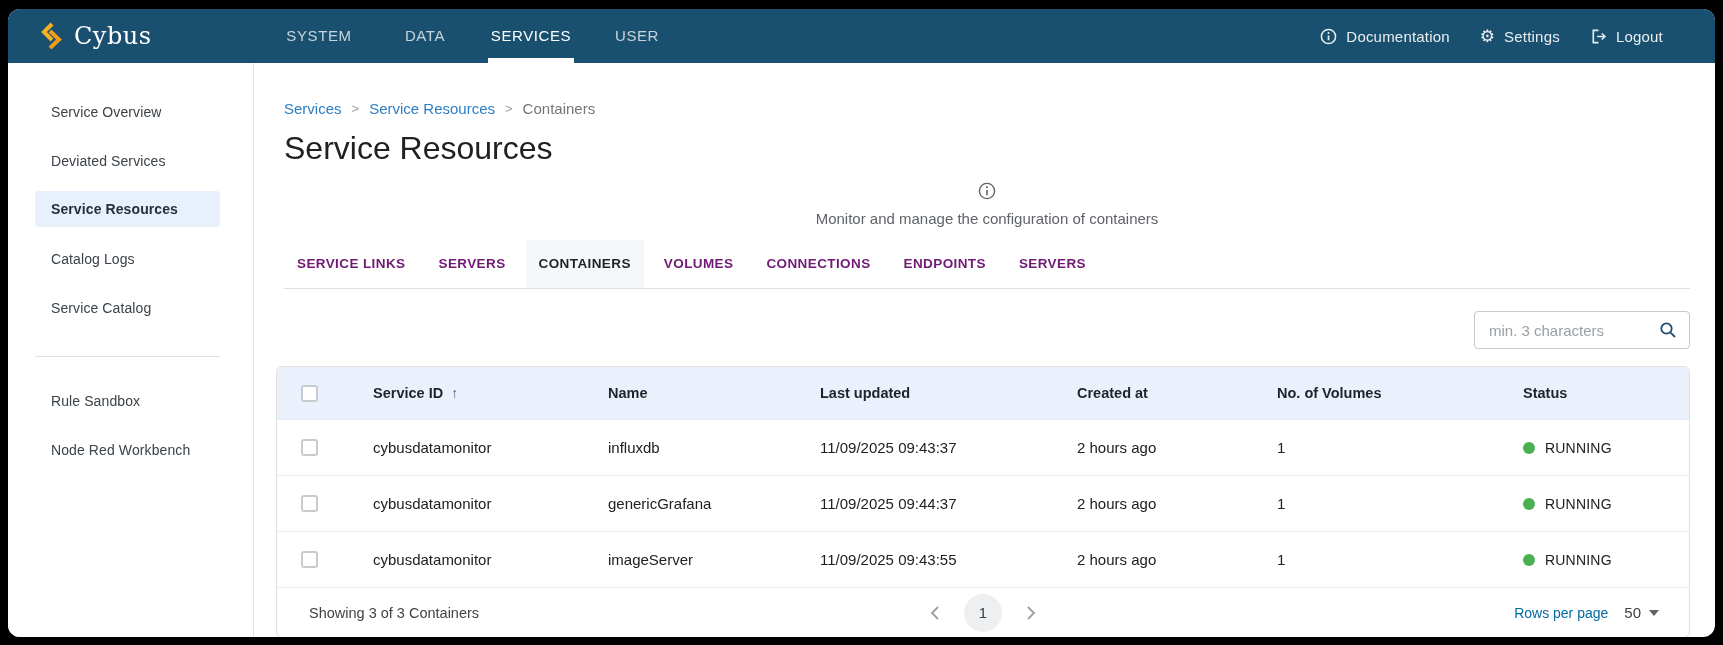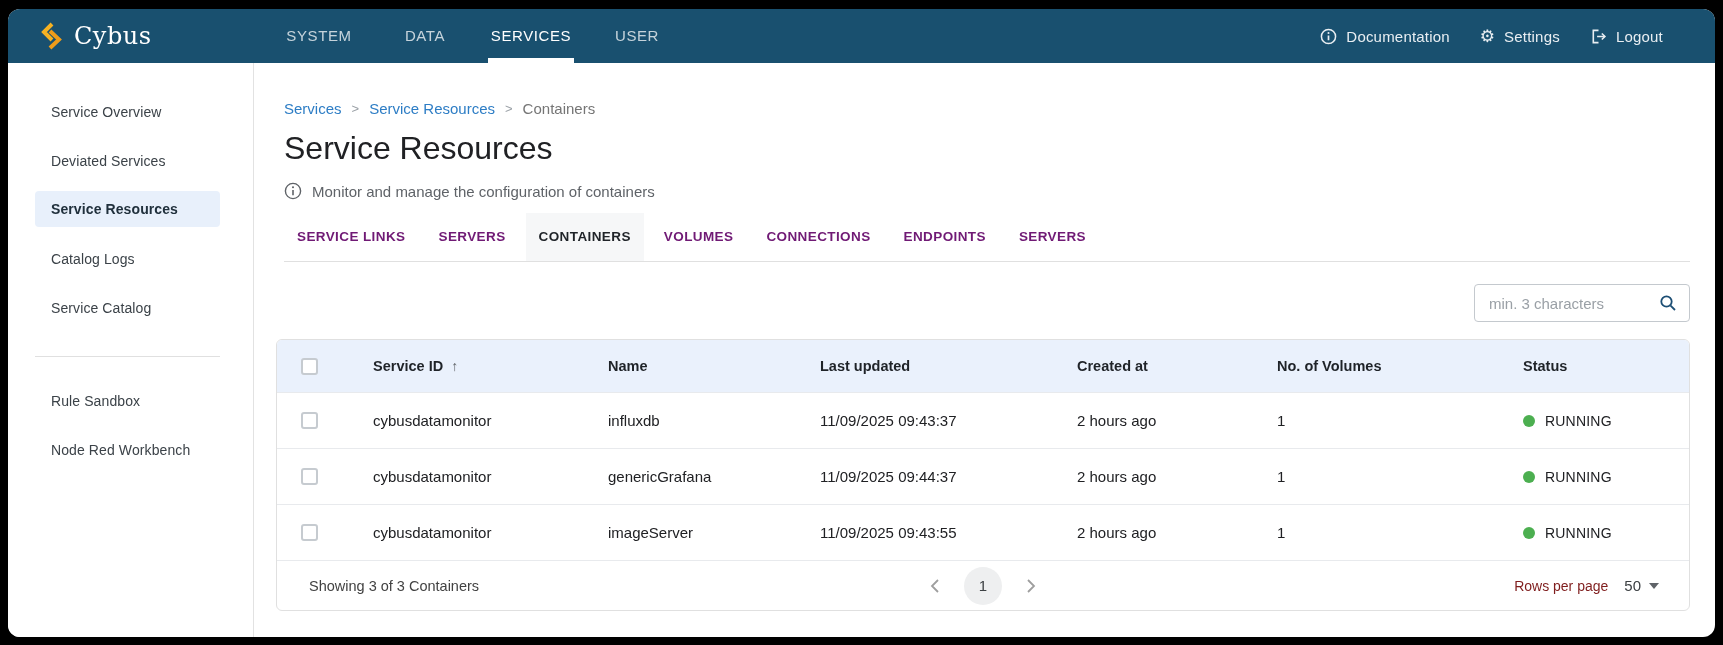--- a/index.html
+++ b/index.html
@@ -65,21 +65,21 @@
   .main { flex: 1; padding: 0 25px 0 22px; position: relative; overflow: hidden; }
   .indent { margin-left: 8px; }
 
   .breadcrumb { margin-top: 37px; display: flex; align-items: center; gap: 10px; font-size: 15px; }
   .crumb-link { color: #2D7DC5; cursor: pointer; }
   .crumb-sep { color: #9AA0A6; font-size: 13px; }
   .crumb-current { color: #757575; }
 
   .page-title { margin-top: 13px; font-size: 32px; font-weight: 400; color: #202124; }
 
-  .subtitle { margin-top: 15px; display: flex; align-items: center; gap: 10px; color: #5F6368; font-size: 15px; }
+  .subtitle { margin-top: 15px; display: flex; align-items: center; gap: 10px; color: #5F6368; font-size: 15px; flex-direction: column; }
 
   .tabs { margin-top: 13px; display: flex; border-bottom: 1px solid #E0E0E0; }
   .tab {
     padding: 0 13px; height: 48px; line-height: 48px; font-size: 13.5px;
     font-weight: bold; letter-spacing: 0.4px; color: #701a75; cursor: pointer;
     white-space: nowrap; margin-right: 7px;
   }
   .tab.active { color: #1F2328; background: #F6F7F8; }
 
   .search-row { position: relative; height: 77px; }
@@ -118,21 +118,21 @@
     position: absolute; left: 50%; transform: translateX(-50%);
     display: flex; align-items: center; gap: 20px;
   }
   .page-chevron { display: flex; cursor: pointer; padding: 4px; }
   .page-circle {
     width: 38px; height: 38px; border-radius: 50%; background: #EEEFF0;
     display: flex; align-items: center; justify-content: center;
     font-size: 15px; color: #3C4043; cursor: pointer;
   }
   .rpp { margin-left: auto; display: flex; align-items: center; padding-right: 30px; }
-  .rpp-label { font-size: 14px; color: #7f1d1d; }
+  .rpp-label { font-size: 14px; color: #0369a1; }
   .rpp-value { font-size: 15px; color: #3C4043; margin-left: 16px; cursor: pointer; }
   .caret-down {
     width: 0; height: 0; border-left: 5px solid transparent; border-right: 5px solid transparent;
     border-top: 6px solid #5F6368; margin-left: 8px; cursor: pointer;
   }
   svg { display: block; }
 </style>
 </head>
 <body>
 

